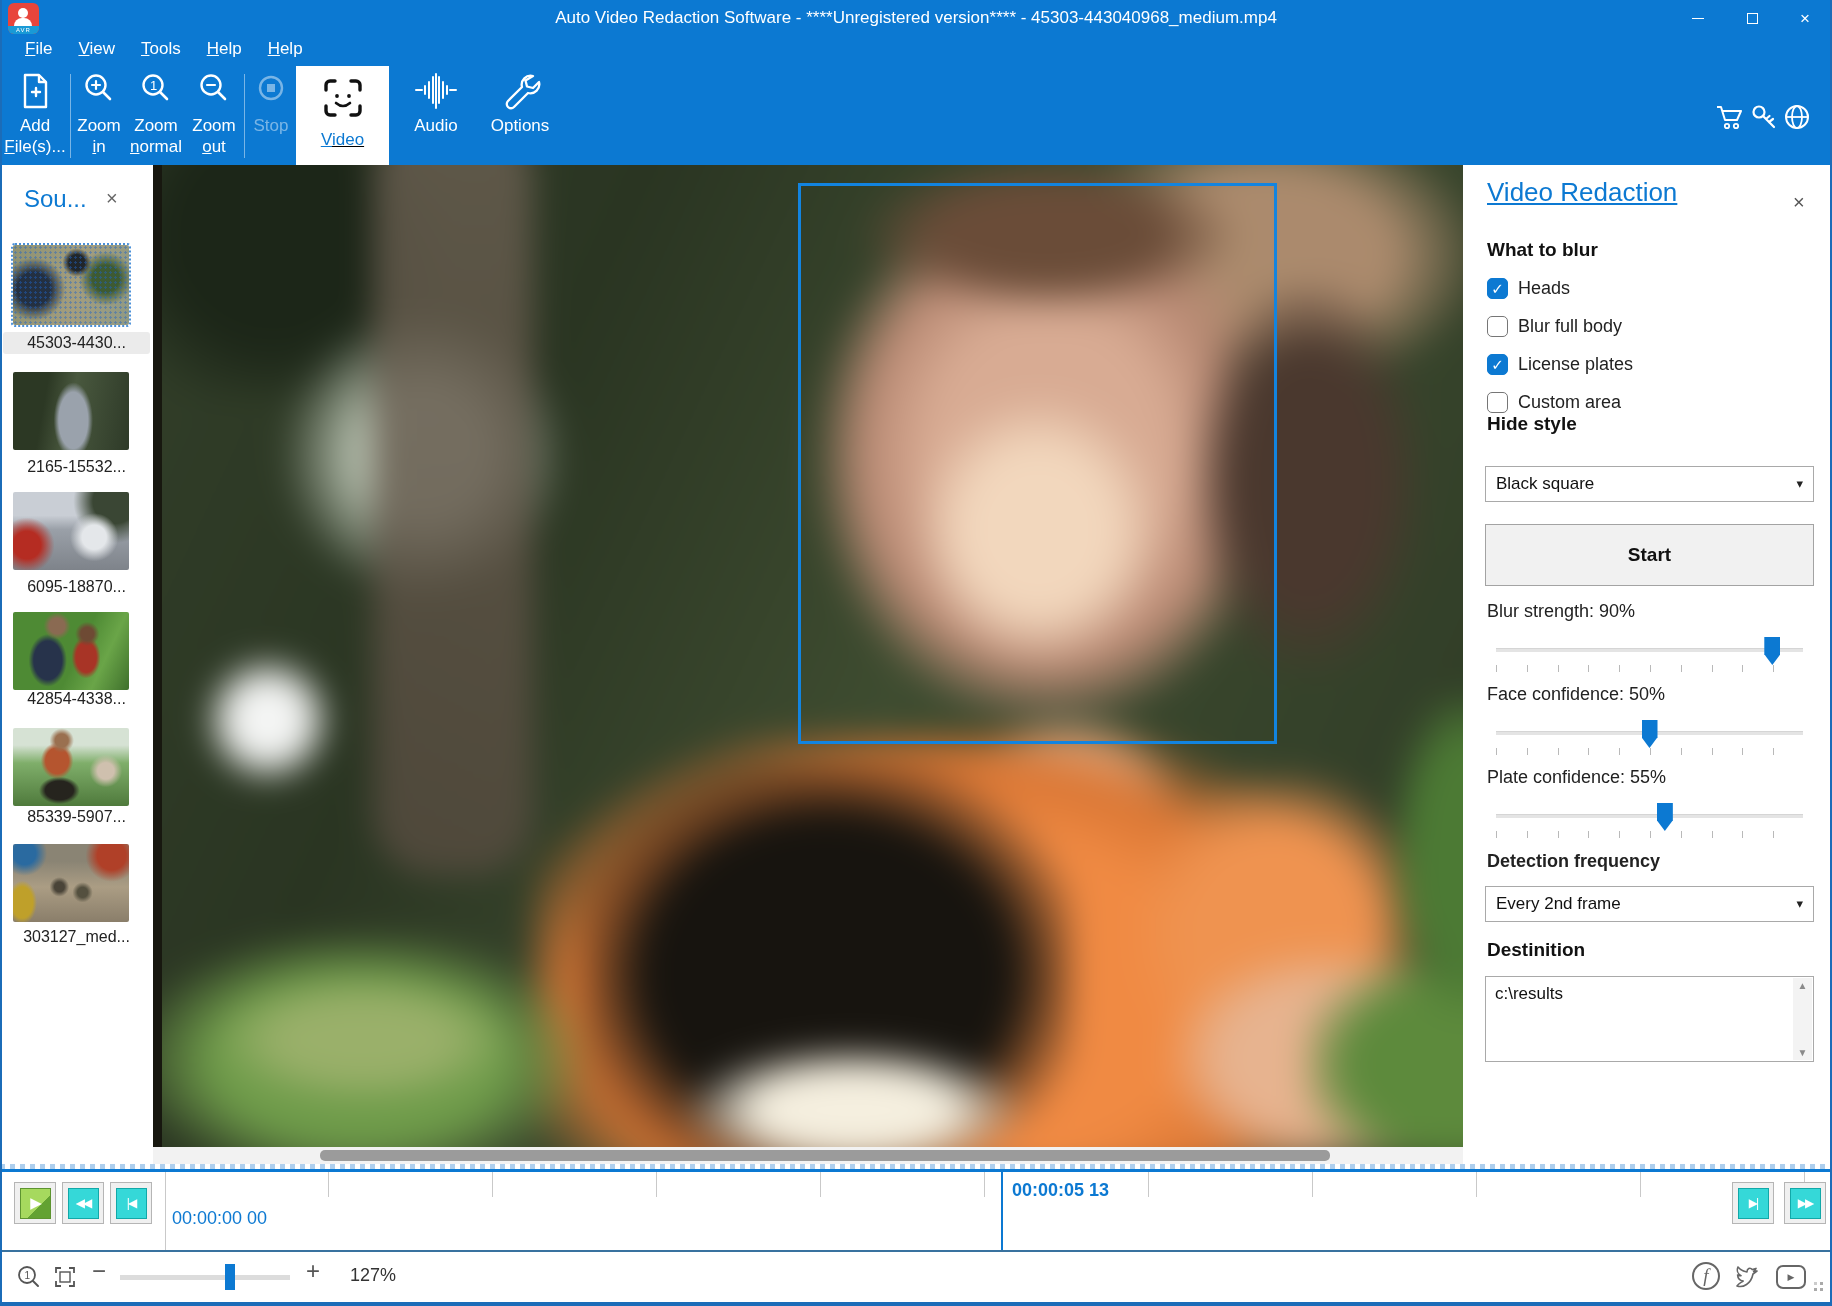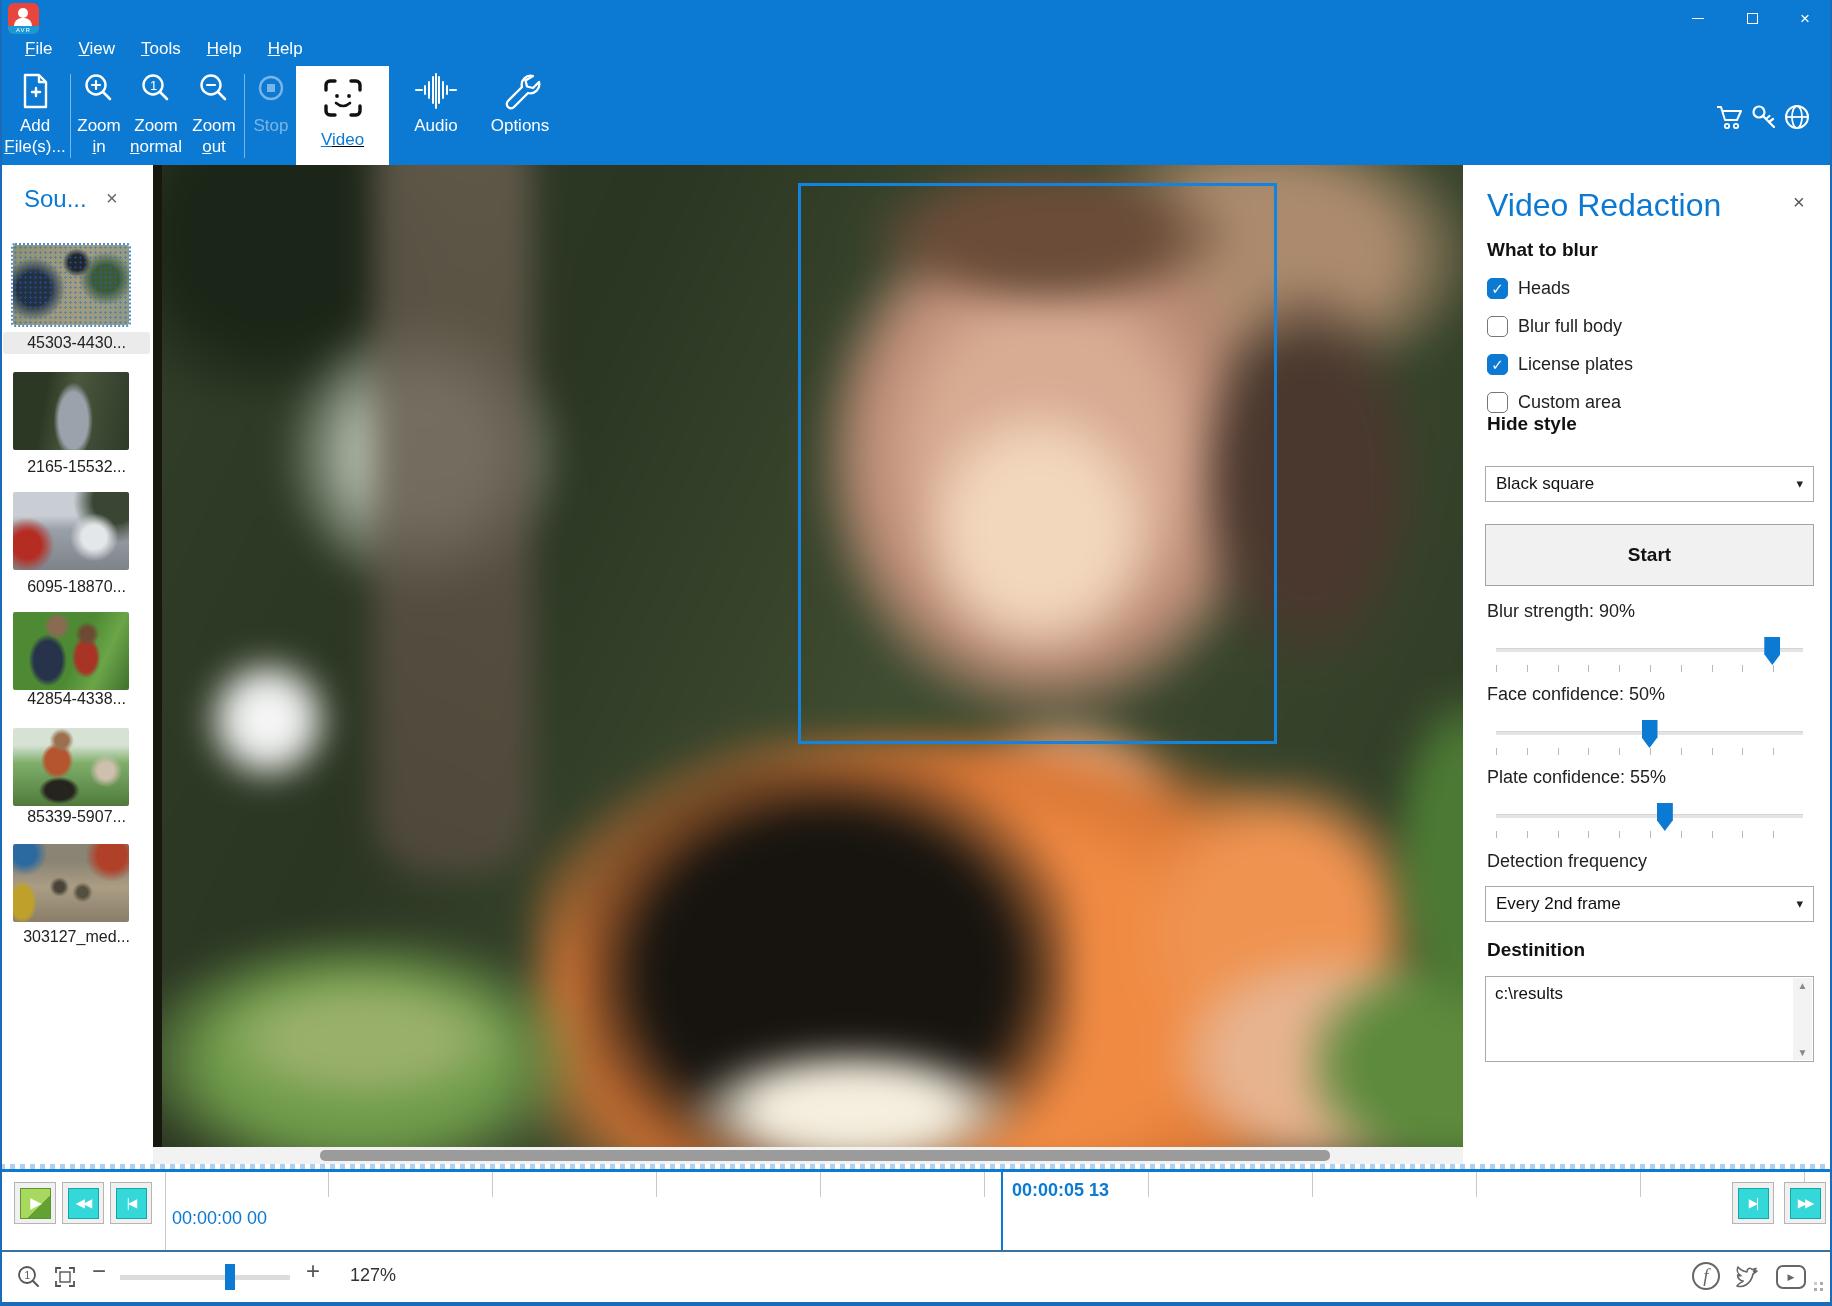--- a/index.html
+++ b/index.html
@@ -85,21 +85,21 @@
 
   
   .video{position:absolute;left:153px;top:165px;width:1310px;height:982px;overflow:hidden;background:#2e3626;}
   .scene{position:absolute;inset:-50px;filter:blur(16px);}
   .scene > div{position:absolute;}
   .edgestrip{position:absolute;left:0;top:0;width:9px;height:100%;background:#17170f;}
   .det-rect{position:absolute;left:645px;top:18px;width:479px;height:561px;border:3px solid #1284e0;}
 
   
   .panel{position:absolute;left:1463px;top:165px;width:369px;height:1002px;background:#fff;}
-  .p-title{position:absolute;left:24px;top:22px;font-size:32px;color:var(--accent);}
+  .p-title{position:absolute;left:24px;top:12px;font-size:26px;color:var(--accent);text-decoration:underline;}
   .p-close{position:absolute;left:330px;top:26px;font-size:20px;color:#555;}
   .p-h{position:absolute;left:24px;font-size:19px;font-weight:bold;color:#111;}
   .cbrow{position:absolute;left:24px;height:24px;display:flex;align-items:center;gap:10px;font-size:18px;color:#222;}
   .cbox{width:21px;height:21px;border:1.5px solid #767676;border-radius:5px;background:#fff;
         display:flex;align-items:center;justify-content:center;color:#fff;font-size:15px;line-height:1;}
   .cbox.checked{background:var(--accent);border-color:var(--accent);}
   .dropdown{position:absolute;left:22px;width:329px;height:36px;border:1px solid #a9a9a9;background:#fff;
             font-size:17px;color:#111;line-height:34px;padding-left:10px;}
   .dropdown .caret{position:absolute;right:10px;top:0;font-size:13px;color:#222;}
   .bigbtn{position:absolute;left:22px;width:329px;background:#f1f1f1;border:1px solid #a3a3a3;
@@ -160,20 +160,21 @@
 </head>
 <body>
 
 <div class="hdr">
 
   <div class="app-icon">
     <span class="head"></span>
     <span class="body"></span>
     <span class="band">AVR</span>
   </div>
+  <div class="win-title">Auto Video Redaction Software - ****Unregistered version**** - 45303-443040968_medium.mp4</div>
   <div class="winbtn" style="left:1675px;">
       <span class="minline"></span>
     </div>
   <div class="winbtn" style="left:1729px;">
       <span class="maxbox"></span>
     </div>
   <div class="winbtn" style="left:1782px;">
       <span>×</span>
     </div>
 
@@ -364,21 +365,21 @@
     <div class="sthumb" style="left: calc(50% - 8px);"></div>
   </div>
   <div class="ticks" style="top:583px;"></div>
 
   <div class="sl-label" style="top:602px;">Plate confidence: 55%</div>
   <div class="track" style="top:649px;">
     <div class="sthumb" style="left: calc(55% - 8px);"></div>
   </div>
   <div class="ticks" style="top:666px;"></div>
 
-  <div class="sl-label" style="top:686px;">Detection frequency</div>
+  <div class="sl-label" style="top:686px;font-weight:bold;">Detection frequency</div>
   <div class="dropdown" style="top:721px;">
     <span>Every 2nd frame</span>
     <span class="caret">▾</span>
   </div>
 
   <div class="p-h" style="top:774px;">Destinition</div>
   <div class="destbox">
     <span class="txt">c:\results</span>
     <div class="vscroll">
       <span class="up">▲</span>

